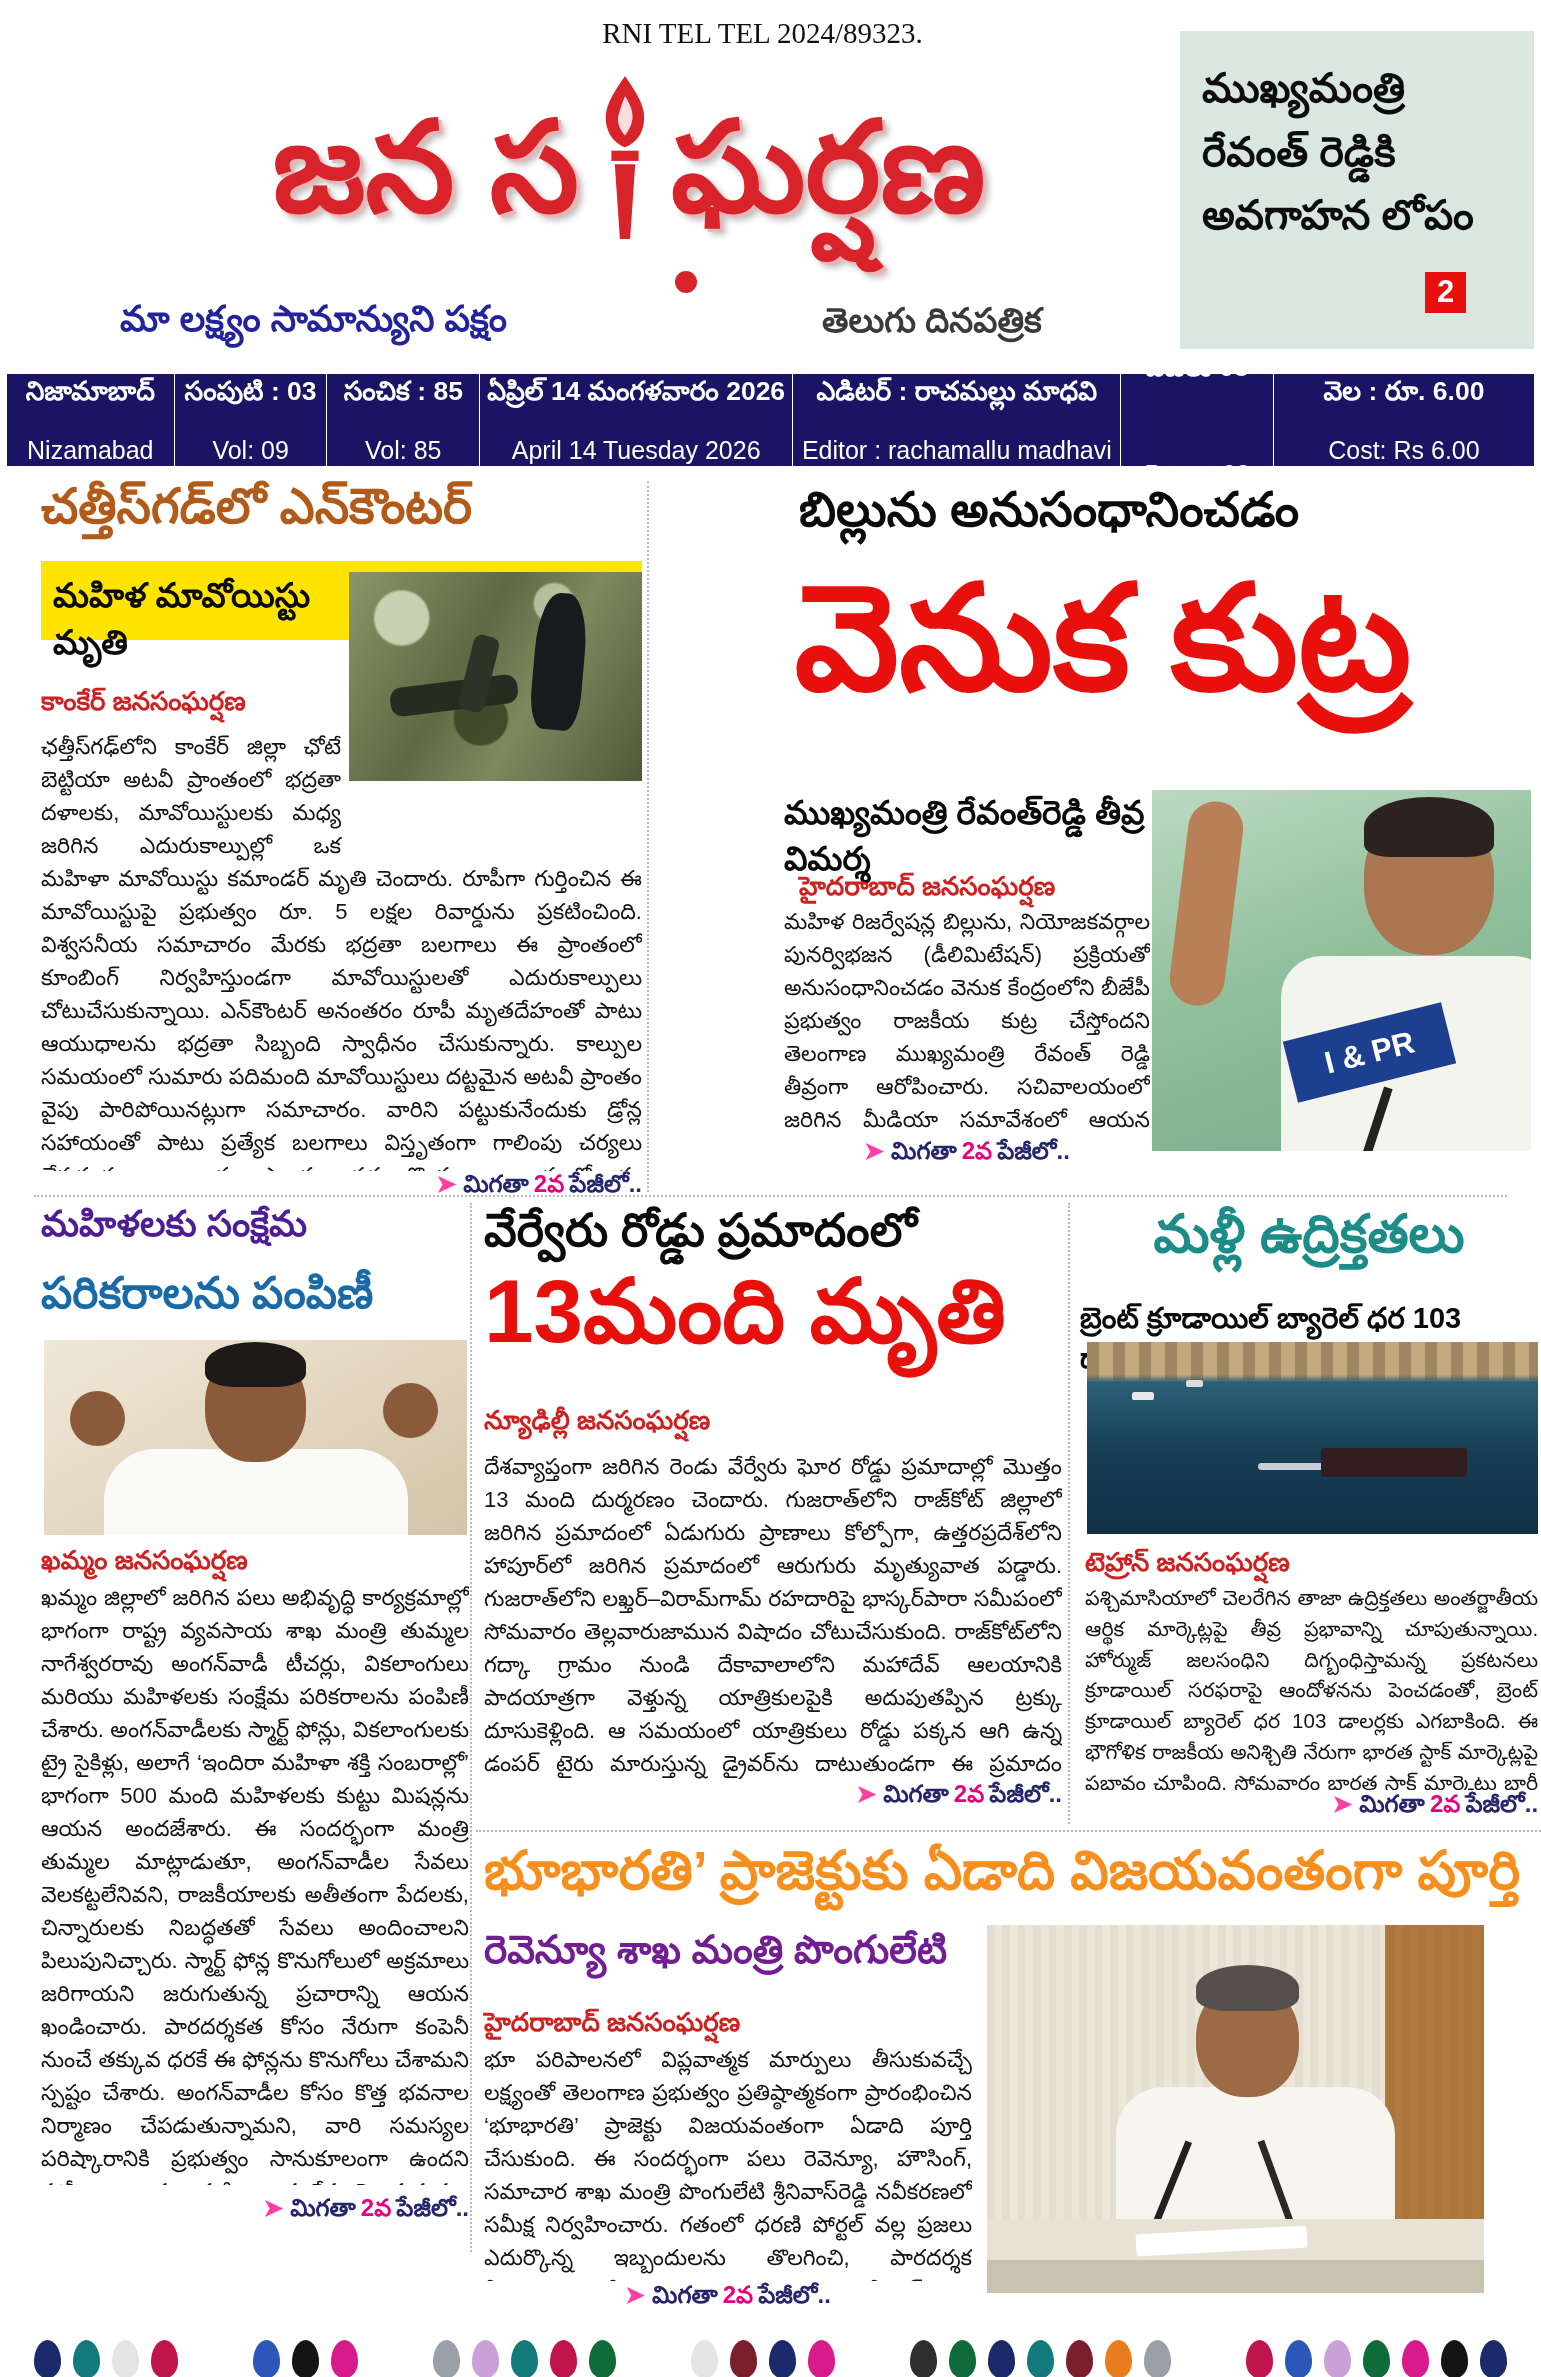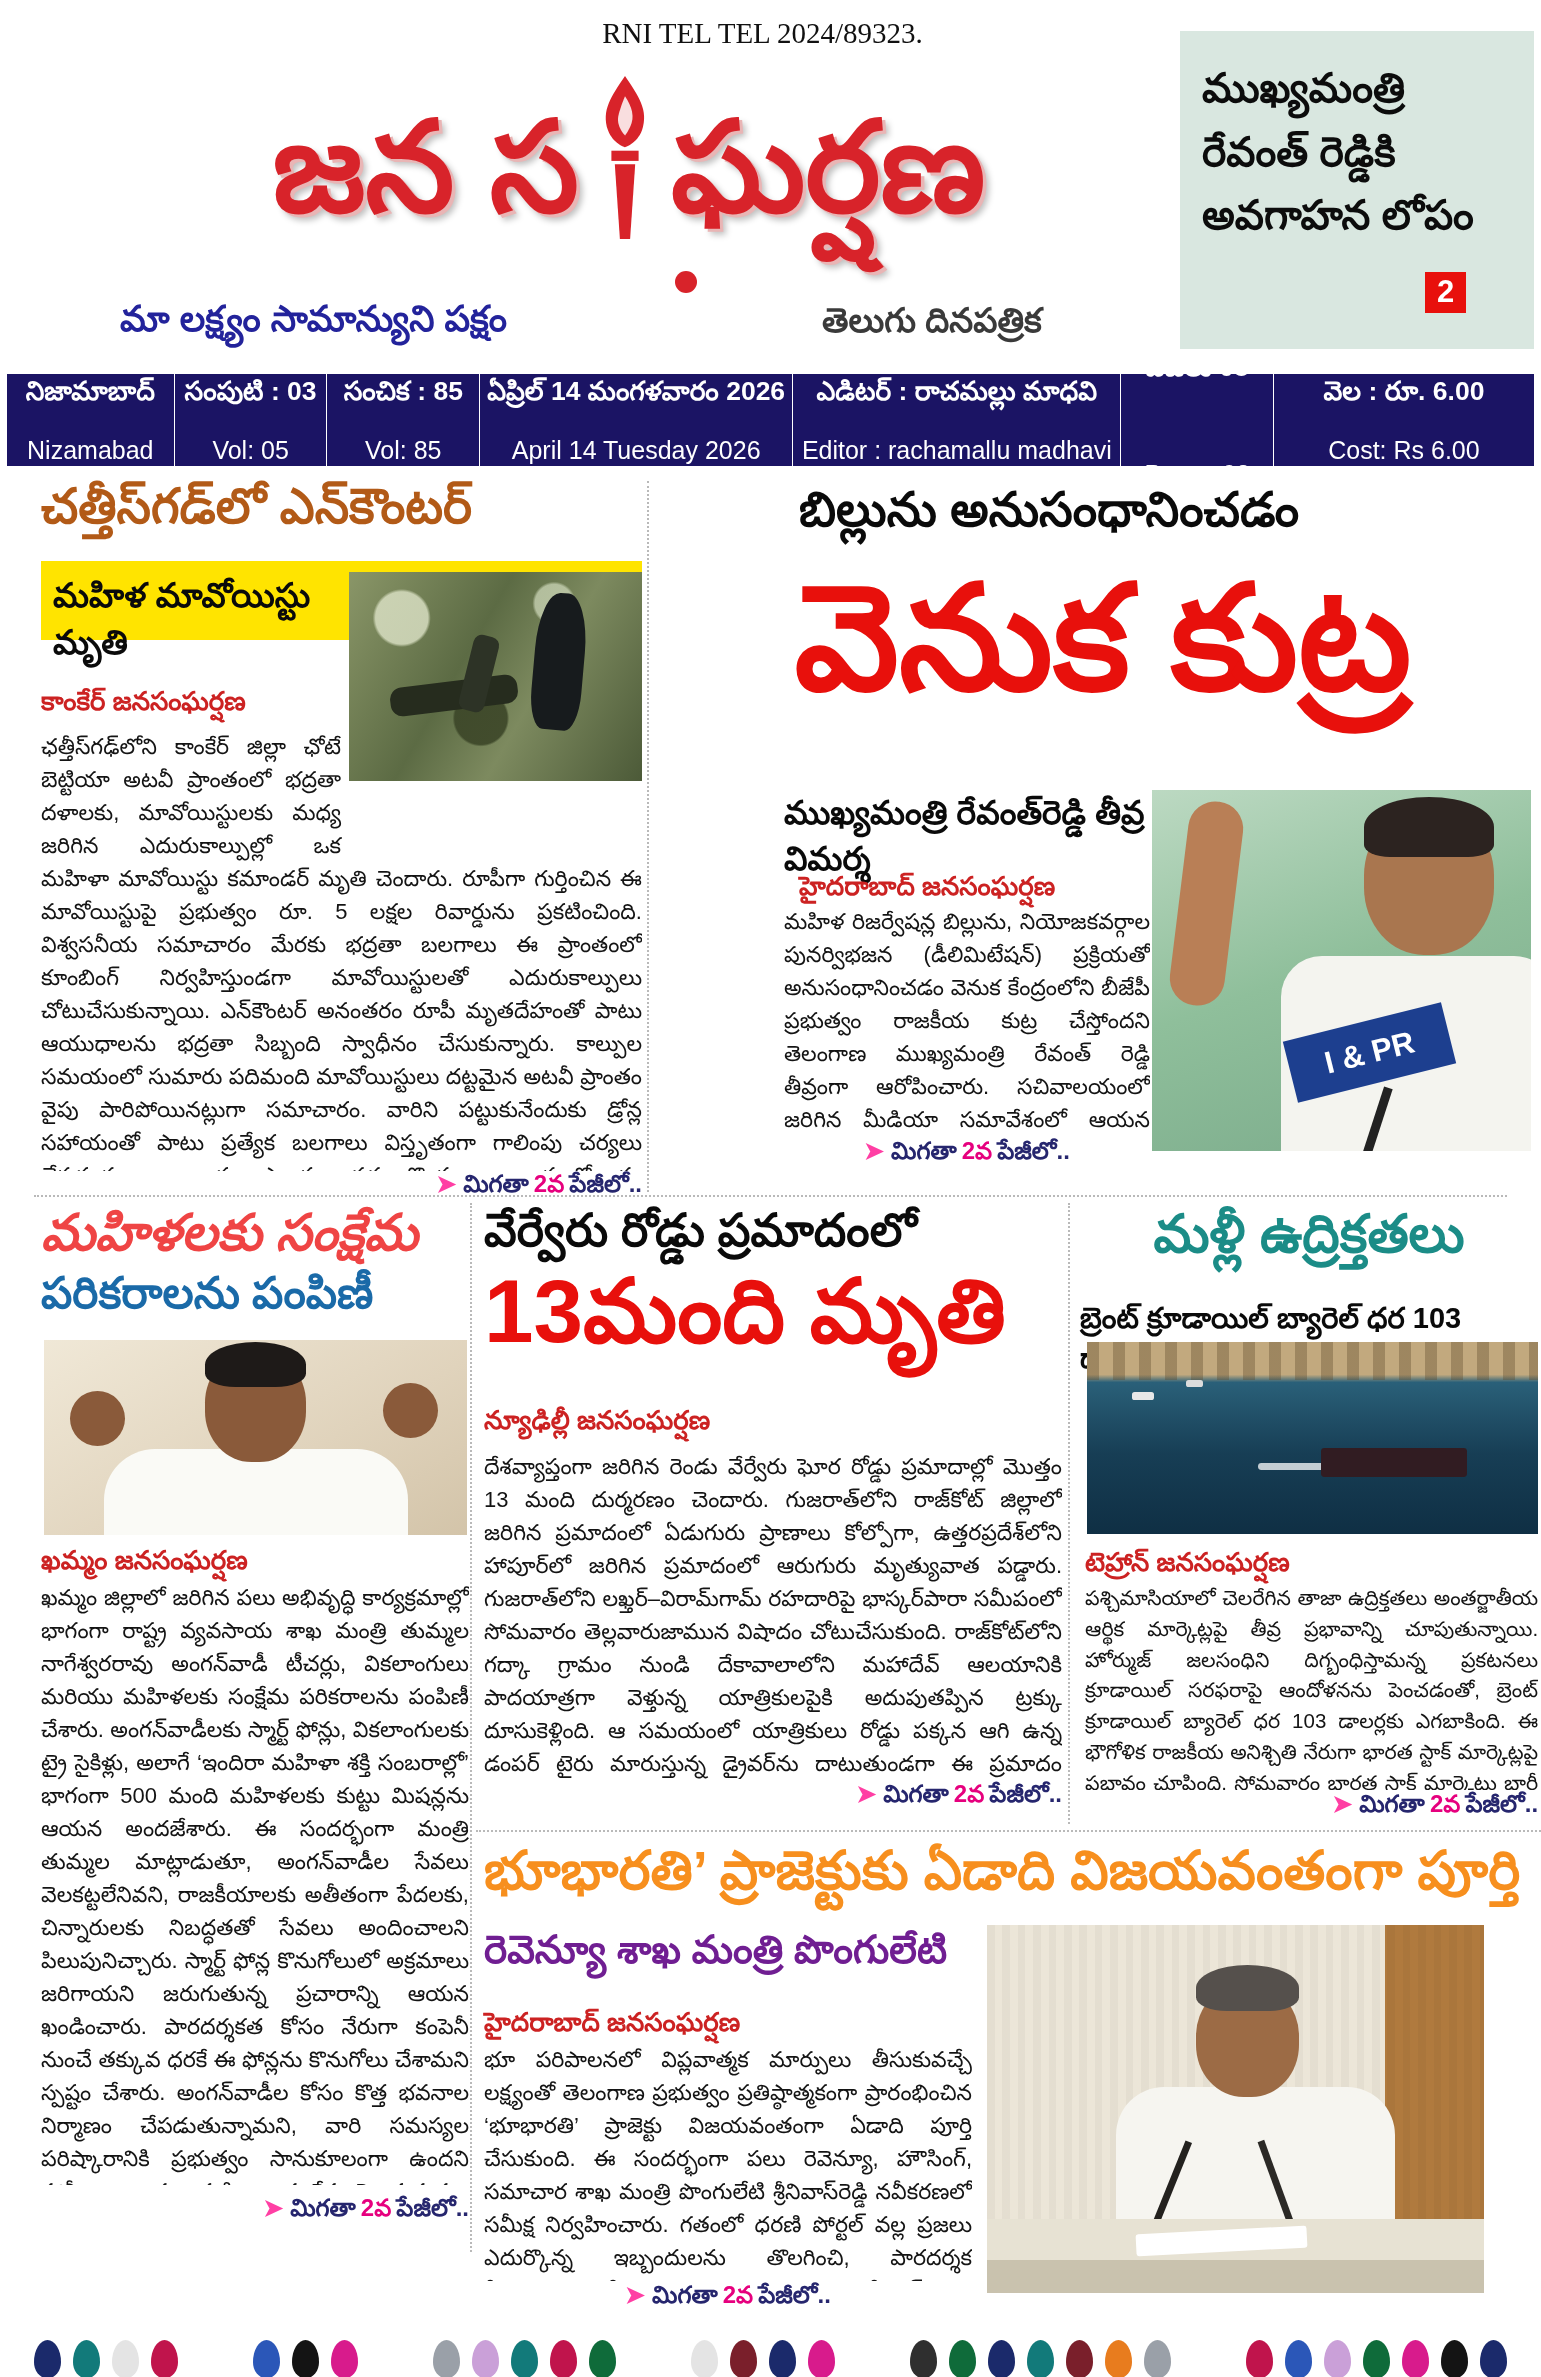--- a/index.html
+++ b/index.html
@@ -74,21 +74,21 @@
   .lead-shirt{left:34%;top:46%;width:274px;height:205px;background:#f4f4ef;border-radius:41px 41px 0 0;}
   .lead-flag{left:36%;top:64%;width:163px;height:63px;background:#1d3f8f;transform:rotate(-14deg);
              display:flex;align-items:center;justify-content:center;color:#fff;font-size:31px;font-weight:bold;}
   .lead-mic{left:58%;top:82%;width:8.6px;height:77px;background:#222;transform:rotate(18deg);}
   .lead-dateline{position:absolute;left:135px;top:392px;}
   .lead-body{position:absolute;left:120px;top:426px;width:366px;height:229px;}
   .lead-more{position:absolute;left:120px;top:658px;width:366px;text-align:center;}
 
   
   .wel{position:absolute;left:41px;top:1203px;width:428px;height:1040px;}
-  .wel-h1{font-size:51px;font-weight:bold;color:#ef4444;white-space:nowrap;font-style:italic;}
+  .wel-h1{font-size:36px;font-weight:bold;color:#4c1d95;white-space:nowrap;}
   .wel-h2{position:absolute;top:65px;font-size:44px;font-weight:bold;color:#1a6aa8;white-space:nowrap;}
   .wel-photo{left:3.4px;top:137px;width:423px;height:195px;
              background:linear-gradient(150deg,#f0e8d7,#e0d3bc 60%,#d3c4a9);}
   .wel-head{left:38%;top:6%;width:101px;height:110px;background:#8a5a3a;border-radius:46%;}
   .wel-hair{left:38%;top:1%;width:101px;height:45px;background:#1e1a18;border-radius:50% 50% 30% 30%;}
   .wel-shirt{left:14%;top:56%;width:72%;height:46%;background:#fafaf6;border-radius:51px 51px 0 0;}
   .wel-hand1{left:6%;top:26%;width:55px;height:55px;background:#8a5a3a;border-radius:50%;}
   .wel-hand2{left:80%;top:22%;width:55px;height:55px;background:#8a5a3a;border-radius:50%;}
   .wel-dateline{position:absolute;left:0;top:342px;}
   .wel-body{position:absolute;left:0;top:378px;width:428px;height:604px;}
@@ -172,21 +172,21 @@
     <span class="promo-badge">2</span>
   </div>
 
   <div class="info-bar">
     <div class="info-cell" style="flex-basis:11%;">
       <span class="info-te">నిజామాబాద్</span>
       <span class="info-en">Nizamabad</span>
     </div>
     <div class="info-cell" style="flex-basis:10%;">
       <span class="info-te">సంపుటి : 03</span>
-      <span class="info-en">Vol:  05</span>
+      <span class="info-en">Vol:  09</span>
     </div>
     <div class="info-cell" style="flex-basis:10%;">
       <span class="info-te">సంచిక : 85</span>
       <span class="info-en">Vol: 85</span>
     </div>
     <div class="info-cell" style="flex-basis:20.5%;">
       <span class="info-te">ఏప్రిల్  14 మంగళవారం 2026</span>
       <span class="info-en">April 14 Tuesday 2026</span>
     </div>
     <div class="info-cell" style="flex-basis:21.5%;">

